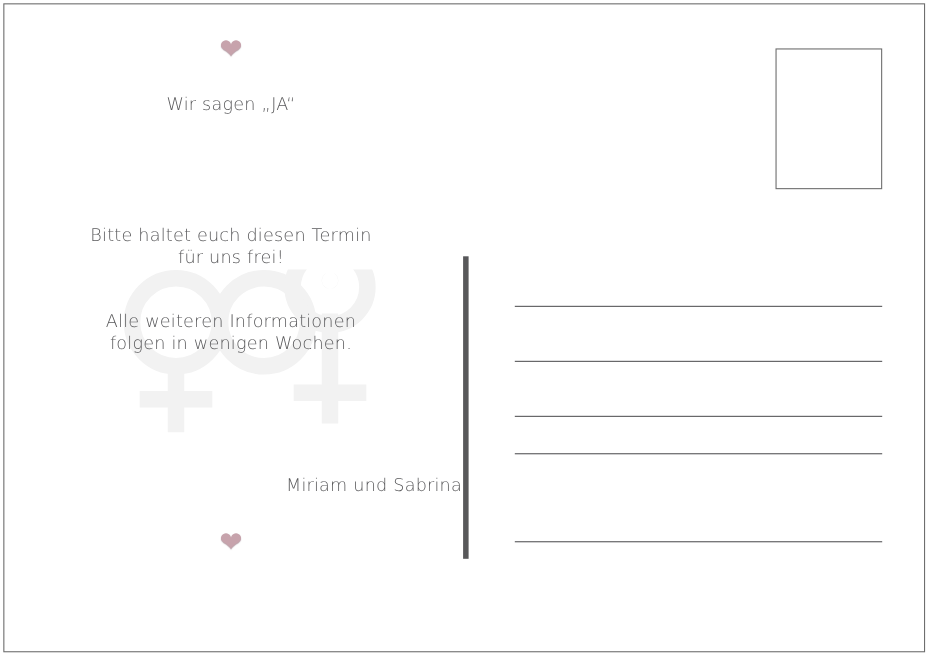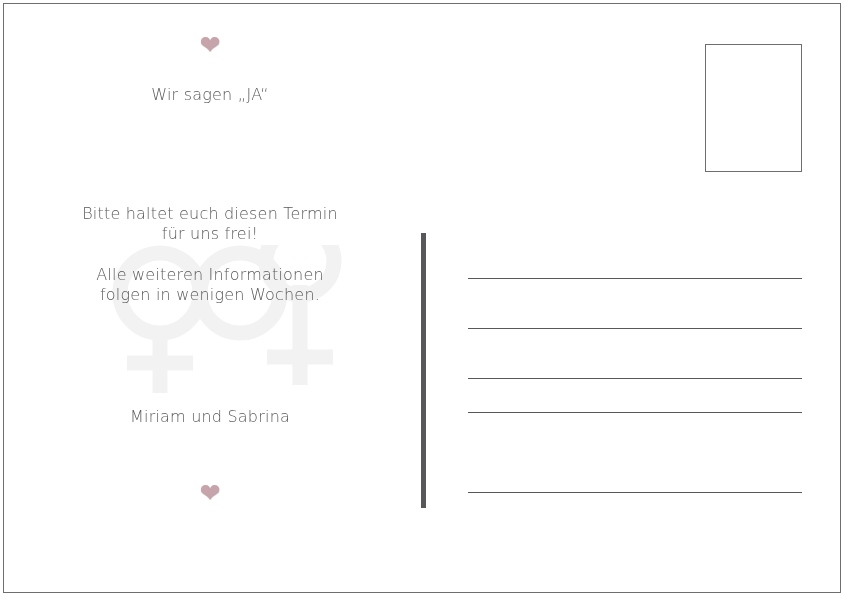--- a/index.html
+++ b/index.html
@@ -76,23 +76,23 @@
     font-size: 16px;
     font-weight: 300;
     letter-spacing: 0.2px;
     color: #5a5a5c;
     white-space: pre-line;
     line-height: 1.28;
   }
   .l1 { top: 85px; }
   .l2 { top: 139px; }
   .l3 { top: 204px; }
-  .l4 { top: 265px; }
+  .l4 { top: 282px; }
   .l5 { top: 378px; }
-  .l6 { top: 407px; }
+  .l6 { top: 431px; text-align: right; }
 
   
   .divider {
     position: absolute;
     left: 421px;
     top: 233px;
     width: 5px;
     height: 275px;
     background: #58585a;
   }

